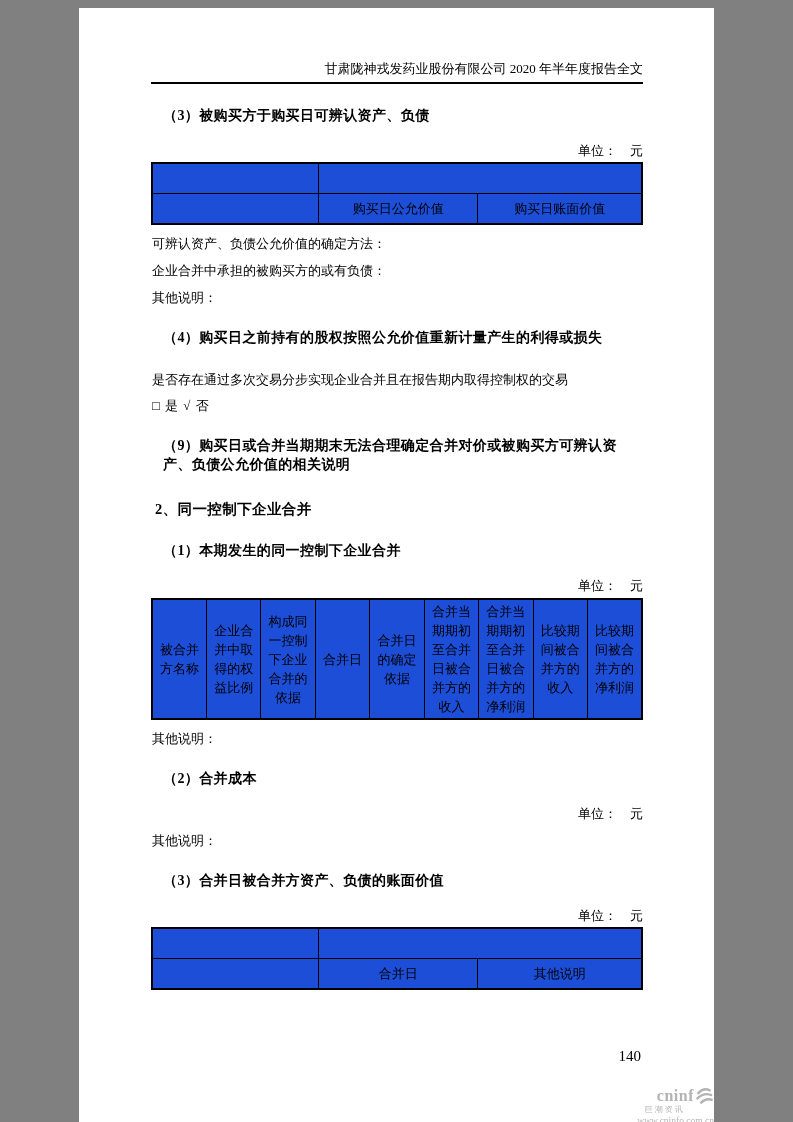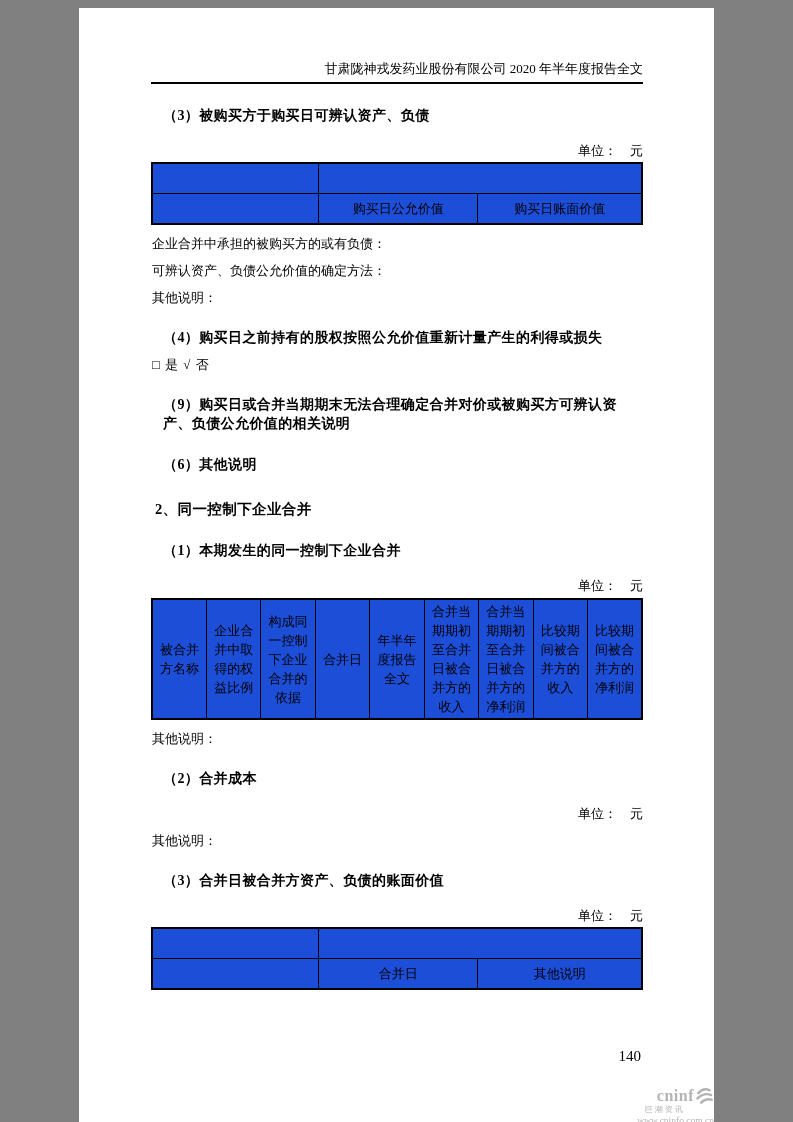--- a/index.html
+++ b/index.html
@@ -71,44 +71,44 @@
           <td class="gray" colspan="2"></td>
         </tr>
         <tr class="r28">
           <td class="gray"></td>
           <td class="gray ctr">购买日公允价值</td>
           <td class="gray ctr">购买日账面价值</td>
         </tr>
       </tbody>
     </table>
 
+    <p class="note">可辨认资产、负债公允价值的确定方法：</p>
     <p class="note">企业合并中承担的被购买方的或有负债：</p>
-    <p class="note">可辨认资产、负债公允价值的确定方法：</p>
     <p class="note">其他说明：</p>
 
     <div class="hd">（4）购买日之前持有的股权按照公允价值重新计量产生的利得或损失</div>
+    <p class="note q">是否存在通过多次交易分步实现企业合并且在报告期内取得控制权的交易</p>
     <p class="choice">□ 是 √ 否</p>
 
     <div class="hd">（9）购买日或合并当期期末无法合理确定合并对价或被购买方可辨认资产、负债公允价值的相关说明</div>
 
-    <div class="hd">（6）其他说明</div>
 
     <div class="hd2">2、同一控制下企业合并</div>
 
     <div class="hd">（1）本期发生的同一控制下企业合并</div>
     <div class="unit">单位：　元</div>
 
     <table class="tbl merger-tbl mt4">
       <tbody>
         <tr>
           <td class="gray ctr">被合并方名称</td>
           <td class="gray ctr">企业合并中取得的权益比例</td>
           <td class="gray ctr">构成同一控制下企业合并的依据</td>
           <td class="gray ctr">合并日</td>
-          <td class="gray ctr">年半年度报告全文</td>
+          <td class="gray ctr">合并日的确定依据</td>
           <td class="gray ctr">合并当期期初至合并日被合并方的收入</td>
           <td class="gray ctr">合并当期期初至合并日被合并方的净利润</td>
           <td class="gray ctr">比较期间被合并方的收入</td>
           <td class="gray ctr">比较期间被合并方的净利润</td>
         </tr>
       </tbody>
     </table>
 
     <p class="note">其他说明：</p>
 

